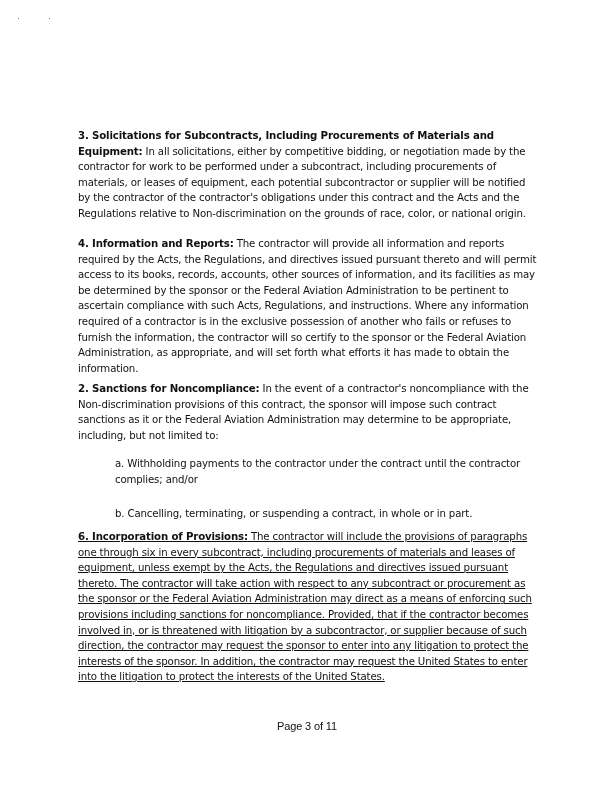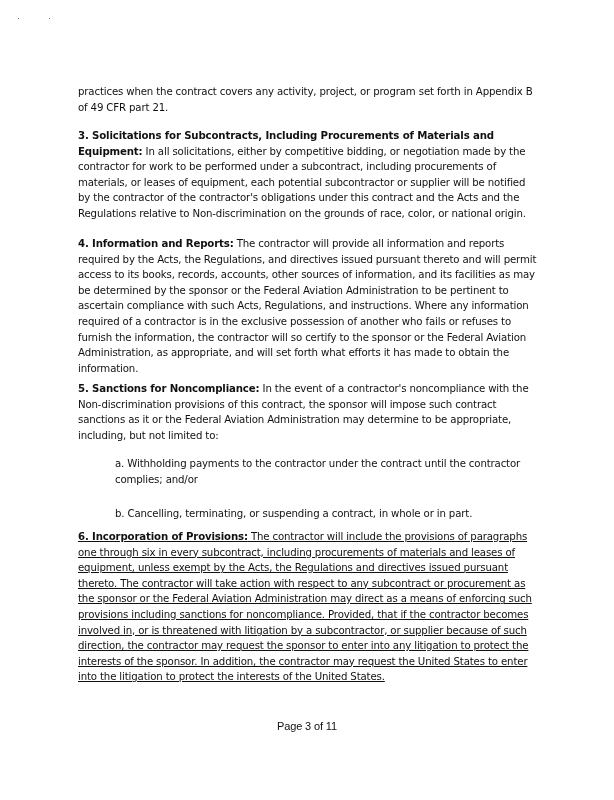--- a/index.html
+++ b/index.html
@@ -18,32 +18,31 @@
     font-family: "Liberation Sans", sans-serif; font-size: 11px; color: #111;
   }
 </style>
 </head>
 <body>
 
 <div class="page">
   <div class="dot" style="left:18px;top:18px;"></div>
   <div class="dot" style="left:49px;top:18px;"></div>
 
-  <p class="para" style="top:84px;">practices when the contract covers any activity, project, or program set forth in Appendix B of 49 CFR part 21.</p>
 
   <p class="para" style="top:128px;">
     <b>3. Solicitations for Subcontracts, Including Procurements of Materials and Equipment:</b><span> In all solicitations, either by competitive bidding, or negotiation made by the contractor for work to be performed under a subcontract, including procurements of materials, or leases of equipment, each potential subcontractor or supplier will be notified by the contractor of the contractor's obligations under this contract and the Acts and the Regulations relative to Non-discrimination on the grounds of race, color, or national origin.</span>
   </p>
 
   <p class="para" style="top:236px;">
     <b>4. Information and Reports:</b><span> The contractor will provide all information and reports required by the Acts, the Regulations, and directives issued pursuant thereto and will permit access to its books, records, accounts, other sources of information, and its facilities as may be determined by the sponsor or the Federal Aviation Administration to be pertinent to ascertain compliance with such Acts, Regulations, and instructions. Where any information required of a contractor is in the exclusive possession of another who fails or refuses to furnish the information, the contractor will so certify to the sponsor or the Federal Aviation Administration, as appropriate, and will set forth what efforts it has made to obtain the information.</span>
   </p>
 
   <p class="para" style="top:381px;">
-    <b>5. Sanctions for Noncompliance:</b><span> In the event of a contractor's noncompliance with the Non-discrimination provisions of this contract, the sponsor will impose such contract sanctions as it or the Federal Aviation Administration may determine to be appropriate, including, but not limited to:</span>
+    <b>2. Sanctions for Noncompliance:</b><span> In the event of a contractor's noncompliance with the Non-discrimination provisions of this contract, the sponsor will impose such contract sanctions as it or the Federal Aviation Administration may determine to be appropriate, including, but not limited to:</span>
   </p>
 
   <p class="sub" style="top:456px;">a. Withholding payments to the contractor under the contract until the contractor complies; and/or</p>
   <p class="sub" style="top:506px;">b. Cancelling, terminating, or suspending a contract, in whole or in part.</p>
 
   <p class="para" style="top:529px;text-decoration:underline;">
     <b>6. Incorporation of Provisions:</b><span> The contractor will include the provisions of paragraphs one through six in every subcontract, including procurements of materials and leases of equipment, unless exempt by the Acts, the Regulations and directives issued pursuant thereto. The contractor will take action with respect to any subcontract or procurement as the sponsor or the Federal Aviation Administration may direct as a means of enforcing such provisions including sanctions for noncompliance. Provided, that if the contractor becomes involved in, or is threatened with litigation by a subcontractor, or supplier because of such direction, the contractor may request the sponsor to enter into any litigation to protect the interests of the sponsor. In addition, the contractor may request the United States to enter into the litigation to protect the interests of the United States.</span>
   </p>
 
   <div class="footer">Page 3 of 11</div>

